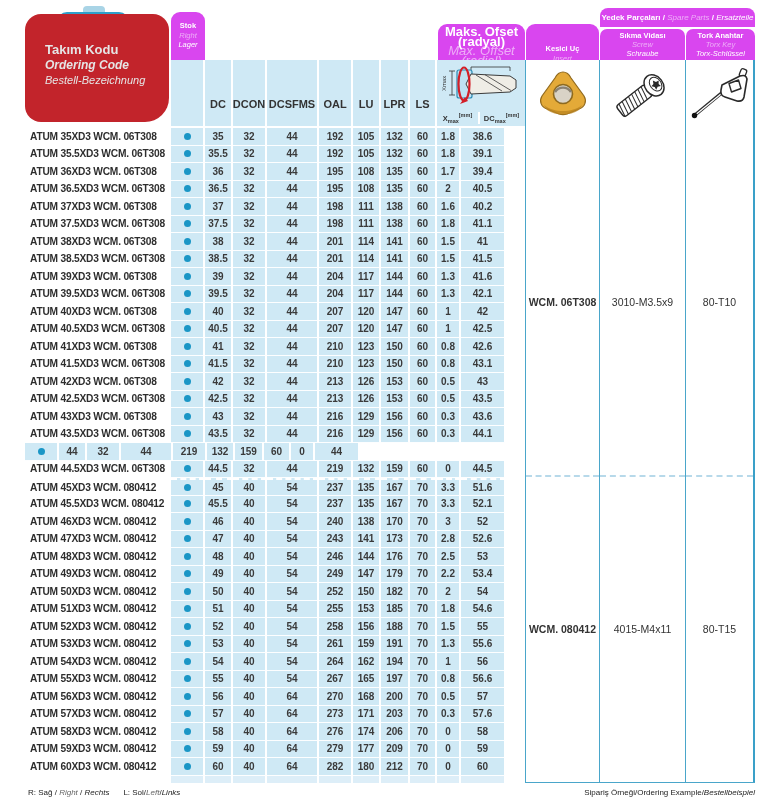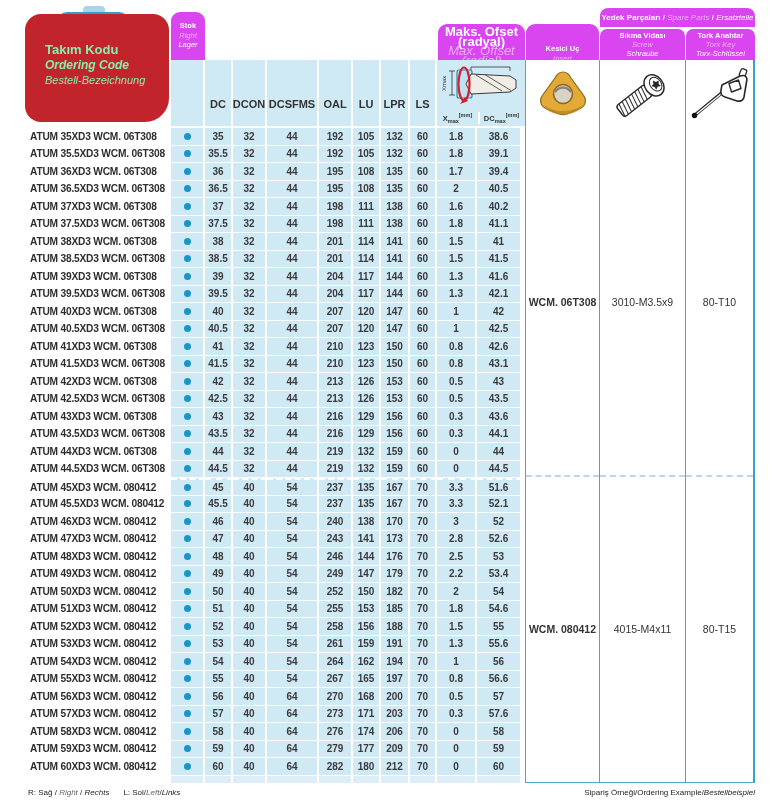--- a/index.html
+++ b/index.html
@@ -7,21 +7,21 @@
     width:781px;height:807px;background:#ffffff;position:relative;overflow:hidden;
     font-family:"Liberation Sans", sans-serif;
   }
   .catalog{position:absolute;left:25px;top:6px;width:730px;height:778px;}
 
   
   .tab-notch{position:absolute;left:58px;top:0;width:22px;height:18px;background:#a9d4e6;border-radius:4px;}
   .tab-icon{position:absolute;left:32px;top:6px;width:72px;height:52px;background:#2e9fca;border-radius:10px;}
   .code-header{
     position:absolute;left:0;top:8px;width:144px;height:108px;background:#c2242b;
-    border-radius:16px 16px 24px 16px;color:#86efac;padding:28px 0 0 20px;box-sizing:border-box;
+    border-radius:16px 16px 24px 16px;color:#e5e5e5;padding:28px 0 0 20px;box-sizing:border-box;
   }
   .code-header .l1{font-size:13px;font-weight:bold;line-height:16px;}
   .code-header .l2{font-size:12px;font-weight:bold;font-style:italic;line-height:15px;}
   .code-header .l3{font-size:11px;font-style:italic;line-height:14px;}
 
   .band{position:absolute;background:#d946ef;border-radius:9px 9px 0 0;box-sizing:border-box;text-align:center;}
   .band .b1{font-weight:bold;color:#fff;}
   .band .b2{font-style:italic;color:rgba(255,255,255,.55);}
   .band .b3{font-style:italic;color:#fff;}
 
@@ -50,21 +50,21 @@
   .sub-u{font-size:5.5px;vertical-align:super;}
 
   
   .rows{position:absolute;left:0;top:122px;width:500px;}
   .trow{display:flex;height:17.5px;}
   .trow .cell{box-sizing:border-box;background:#cfe9f5;border-right:2px solid #fff;border-bottom:1.5px solid rgba(255,255,255,.95);
       display:flex;align-items:center;justify-content:center;font-size:10px;font-weight:bold;color:#3a3a3a;}
   .trow .c-code{background:#fff;border-right:2px solid #fff;justify-content:flex-start;padding-left:5px;
       font-size:10.2px;letter-spacing:-0.2px;color:#2e2e2e;white-space:nowrap;overflow:hidden;}
   .c-code{width:146px;text-align:right;}.c-stok{width:34px;}.c-dc{width:28px;}.c-dcon{width:34px;}.c-dcsfms{width:52px;}
-  .c-oal{width:34px;}.c-lu{width:28px;}.c-lpr{width:29px;}.c-ls{width:27px;}.c-xmax{width:40px;}.c-dcmax{width:45px;}
+  .c-oal{width:34px;}.c-lu{width:28px;}.c-lpr{width:29px;}.c-ls{width:27px;}.c-xmax{width:24px;}.c-dcmax{width:45px;}
   .trow.gstart .cell{border-top:2px dashed #fff;}
   .trow.filler{height:7px;}
   .trow.filler .cell{background:#ddeef8;border-bottom:none;}
   .trow.filler .c-code{background:#fff;}
   .dot{width:7px;height:7px;border-radius:50%;background:#1a96c6;display:block;}
 
   
   .right-section{position:absolute;left:500px;top:54px;width:230px;height:722.5px;display:flex;
       border-bottom:1.5px solid #4aa6ca;box-sizing:border-box;}
   .rcol{box-sizing:border-box;border-left:1.5px solid #4aa6ca;background:#fff;display:flex;flex-direction:column;}
@@ -430,21 +430,20 @@
         <div class="cell c-dcon">32</div>
         <div class="cell c-dcsfms">44</div>
         <div class="cell c-oal">216</div>
         <div class="cell c-lu">129</div>
         <div class="cell c-lpr">156</div>
         <div class="cell c-ls">60</div>
         <div class="cell c-xmax">0.3</div>
         <div class="cell c-dcmax">44.1</div>
       </div>
       <div class="trow">
-        <div class="cell c-code">ATUM 44XD3 WCM. 06T308</div>
         <div class="cell c-stok">
           <span class="dot"></span>
         </div>
         <div class="cell c-dc">44</div>
         <div class="cell c-dcon">32</div>
         <div class="cell c-dcsfms">44</div>
         <div class="cell c-oal">219</div>
         <div class="cell c-lu">132</div>
         <div class="cell c-lpr">159</div>
         <div class="cell c-ls">60</div>

